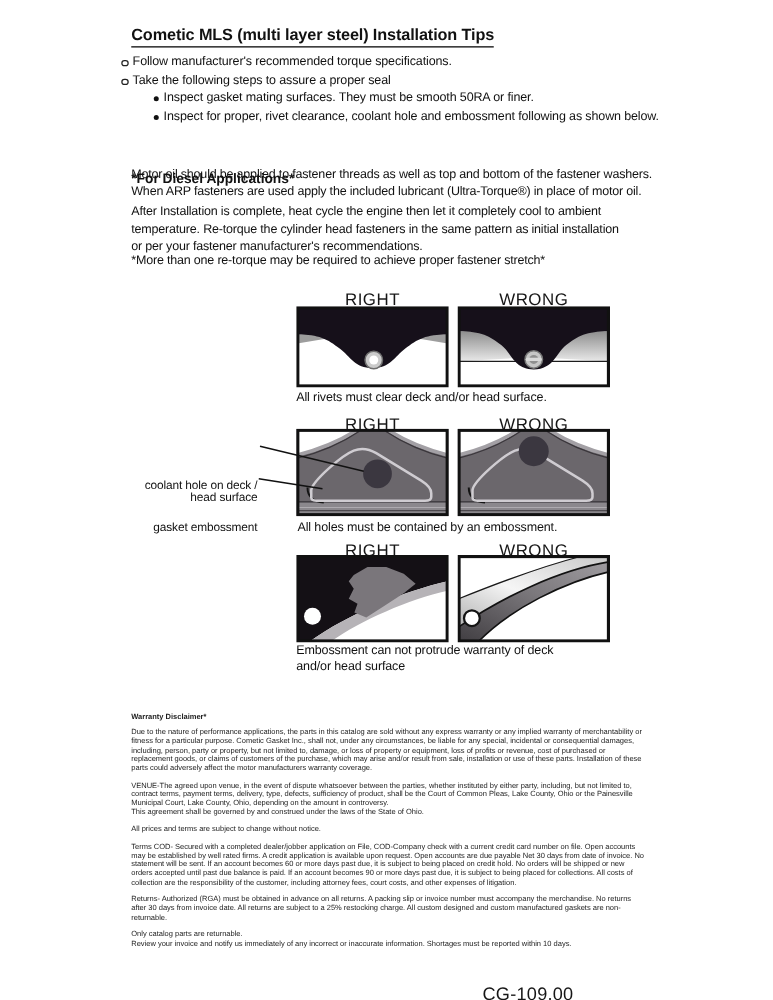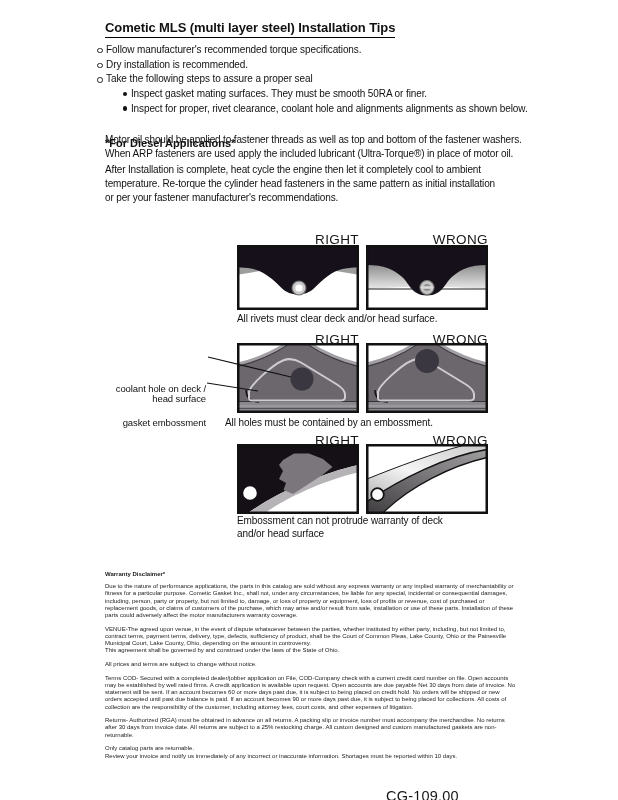--- a/index.html
+++ b/index.html
@@ -16,21 +16,21 @@
   .bullets{left:97px;top:44px;font-size:10px;letter-spacing:-0.1px;}
   .b-row{display:flex;align-items:flex-start;height:14.7px;white-space:nowrap;}
   .b-dot{width:3.6px;height:3.6px;border:1px solid #222;border-radius:50%;margin:3.9px 3.5px 0 0;flex:none;}
   .b-dot.filled{width:4.4px;height:4.4px;border:none;background:#111;margin-top:3.7px;}
   .b-sub{margin-left:26px;}
   .h2{left:105px;top:114px;font-size:11px;font-weight:bold;white-space:nowrap;margin-top:23px;}
   .para{font-size:10px;line-height:14.3px;letter-spacing:-0.15px;white-space:pre-line;width:max-content;max-width:505px;}
   .p1{left:105px;top:132.5px;}
   .p2{left:105px;top:162.5px;}
   .p3{left:105px;top:202px;}
-  .fig-label{width:122px;text-align:right;font-size:13.5px;letter-spacing:0.4px;color:#161616;}
+  .fig-label{width:122px;text-align:center;font-size:13.5px;letter-spacing:0.4px;color:#161616;}
   .fig-caption{font-size:10px;letter-spacing:-0.1px;line-height:12.5px;white-space:pre-line;}
   .small-label{font-size:9.5px;line-height:10.4px;letter-spacing:-0.1px;text-align:right;width:98px;margin-top:40px;}
   .legal{left:105px;top:571px;width:412px;font-size:6px;line-height:7.2px;color:#1c1c1c;}
   .legal .lg-h{font-weight:bold;margin:0 0 5px 0;}
   .legal p{margin:0 0 6.5px 0;white-space:pre-line;}
   .pagenum{left:386px;top:754px;font-size:14.5px;letter-spacing:0.2px;color:#161616;margin-top:34px;}
   svg{display:block;}
 </style>
 </head>
 <body>
@@ -58,42 +58,39 @@
 
   <div class="abs title">Cometic MLS (multi layer steel) Installation Tips</div>
 
   <div class="abs bullets">
     <div class="b-row">
       <span class="b-dot"></span>
       <span>Follow manufacturer's recommended torque specifications.</span>
     </div>
     <div class="b-row">
       <span class="b-dot"></span>
-      <span>Dry installation is recommended.</span>
-    </div>
-    <div class="b-row">
-      <span class="b-dot"></span>
       <span>Take the following steps to assure a proper seal</span>
     </div>
     <div class="b-row b-sub">
       <span class="b-dot filled"></span>
       <span>Inspect gasket mating surfaces.  They must be smooth 50RA or finer.</span>
     </div>
     <div class="b-row b-sub">
       <span class="b-dot filled"></span>
-      <span>Inspect for proper, rivet clearance, coolant hole and alignments alignments as shown below.</span>
+      <span>Inspect for proper, rivet clearance, coolant hole and embossment following as shown below.</span>
     </div>
   </div>
 
   <div class="abs h2">*For Diesel Applications*</div>
   <div class="abs para p1">Motor oil should be applied to fastener threads as well as top and bottom of the fastener washers.
 When ARP fasteners are used apply the included lubricant (Ultra-Torque®) in place of motor oil.</div>
   <div class="abs para p2">After Installation is complete, heat cycle the engine then let it completely cool to ambient
 temperature. Re-torque the cylinder head fasteners in the same pattern as initial installation
 or per your fastener manufacturer's recommendations.</div>
+  <div class="abs para p3">*More than one re-torque may be required to achieve proper fastener stretch*</div>
 
   <div class="abs fig-label" style="left:237px;top:232px">RIGHT</div>
   <div class="abs fig-label" style="left:366px;top:232px">WRONG</div>
 
   <div class="abs" style="left:237px;top:245px">
     <svg viewBox="0 0 122 65" width="122" height="65">
       <rect width="122" height="65" fill="#fff"></rect>
       <polygon points="2,22.5 44,22.5 2,29.5" fill="#9d9d9d"></polygon>
       <polygon points="78,22.5 120,22.5 120,29.5" fill="#9d9d9d"></polygon>
       <path d="M1,1 H121 V22.5 C104,22.5 97,26 87,34 C79,40 75,49.5 61,49.5 C47,49.5 43,40 35,34 C25,26 18,22.5 1,22.5 Z" fill="#16101a"></path>
@@ -160,21 +157,21 @@
       <circle cx="61" cy="18" r="12" fill="#3b3740"></circle>
       <rect x="1.25" y="1.25" width="119.5" height="67.5" fill="none" stroke="#111" stroke-width="2.5"></rect>
     </svg>
   </div>
 
   <svg class="abs" style="left:200px;top:340px;z-index:5;pointer-events:none" width="120" height="60" viewBox="0 0 120 60">
     <line x1="8" y1="17" x2="91" y2="37" stroke="#111" stroke-width="1.1"></line>
     <line x1="7" y1="43" x2="58" y2="51" stroke="#111" stroke-width="1.1"></line>
   </svg>
 
-  <div class="abs fig-caption" style="left:225px;top:417px">All holes must be contained by an embossment.</div>
+  <div class="abs fig-caption" style="left:238px;top:417px">All holes must be contained by an embossment.</div>
 
   <div class="abs fig-label" style="left:237px;top:433px">RIGHT</div>
   <div class="abs fig-label" style="left:366px;top:433px">WRONG</div>
 
   <div class="abs" style="left:237px;top:444px">
     <svg viewBox="0 0 122 70" width="122" height="70">
       <rect width="122" height="70" fill="#fff"></rect>
       <path d="M1,1 H121 V21 C86,29 42,47 11,69 L1,69 Z" fill="#141015"></path>
       <path d="M11,69 C42,47 86,29 121,21 L121,28.5 C90,35.5 52,52 28,69 Z" fill="#b6b3b7"></path>
       <polygon points="46,16 57,9.5 72,9.5 86,15 95.5,23 86,30.5 70,41 56,50 46.5,46 49,39 42,35 46,27 42,21" fill="#7a767b"></polygon>

